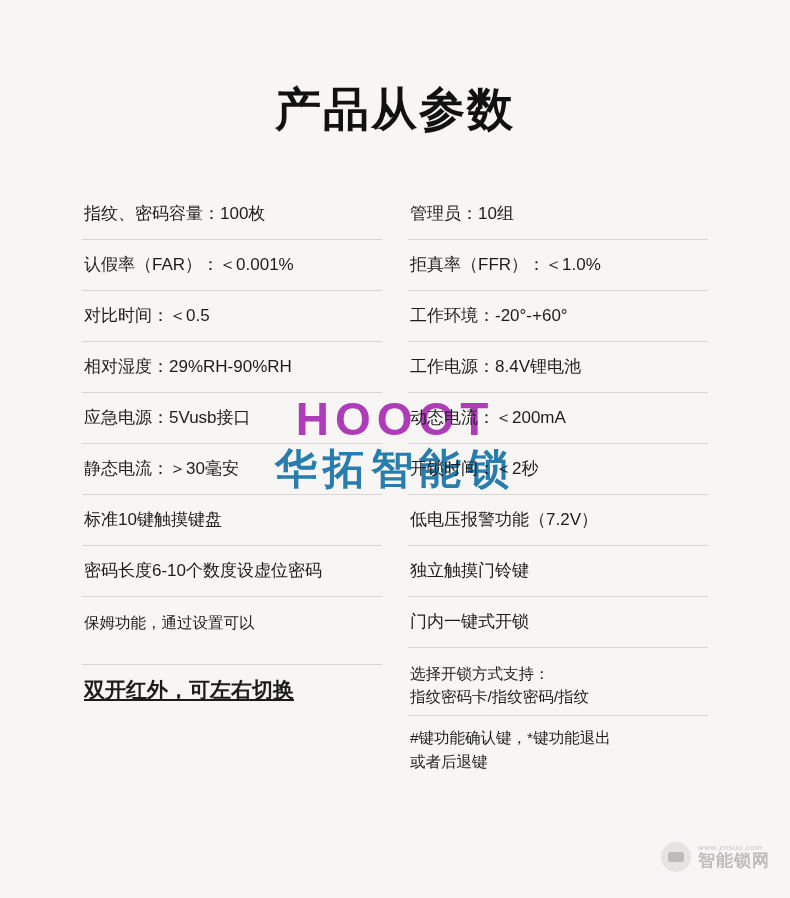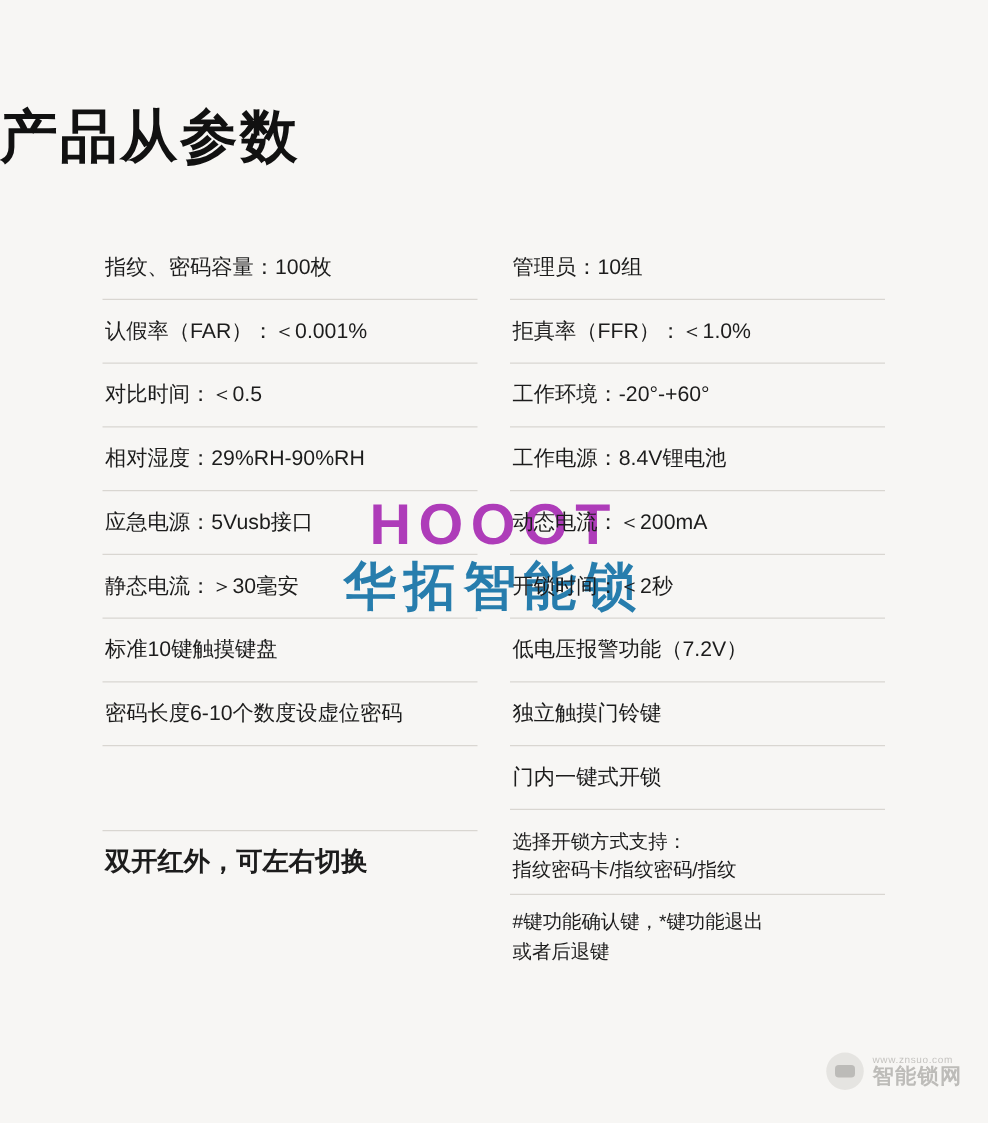--- a/index.html
+++ b/index.html
@@ -17,20 +17,21 @@
   }
 
   .page {
     position: relative;
     width: 790px;
     height: 898px;
     box-sizing: border-box;
   }
 
   .title {
+    text-align: center;
     font-size: 46px;
     font-weight: bold;
     letter-spacing: 2px;
     color: #111;
     padding-top: 82px;
     line-height: 1.2;
   }
 
   .spec-table {
     position: relative;
@@ -72,20 +73,21 @@
   }
 
   .spec-row.two-line span {
     display: block;
   }
 
   .spec-row.big {
     font-size: 21px;
     font-weight: bold;
     border-bottom: none;
+    text-decoration: underline;
   }
 
   .spec-row.last-two-line {
     font-size: 15.5px;
     line-height: 1.55;
     display: block;
     padding-top: 10px;
     border-bottom: none;
   }
 
@@ -185,20 +187,21 @@
     <div class="spec-col">
       <div class="spec-row">指纹、密码容量：100枚</div>
       <div class="spec-row">认假率（FAR）：＜0.001%</div>
       <div class="spec-row">对比时间：＜0.5</div>
       <div class="spec-row">相对湿度：29%RH-90%RH</div>
       <div class="spec-row">应急电源：5Vusb接口</div>
       <div class="spec-row">静态电流：＞30毫安</div>
       <div class="spec-row">标准10键触摸键盘</div>
       <div class="spec-row">密码长度6-10个数度设虚位密码</div>
       <div class="spec-row two-line tall">
+        <span>保姆功能，通过设置可以</span>
       </div>
       <div class="spec-row big">双开红外，可左右切换</div>
     </div>
 
     <div class="spec-col">
       <div class="spec-row">管理员：10组</div>
       <div class="spec-row">拒真率（FFR）：＜1.0%</div>
       <div class="spec-row">工作环境：-20°-+60°</div>
       <div class="spec-row">工作电源：8.4V锂电池</div>
       <div class="spec-row">动态电流：＜200mA</div>

